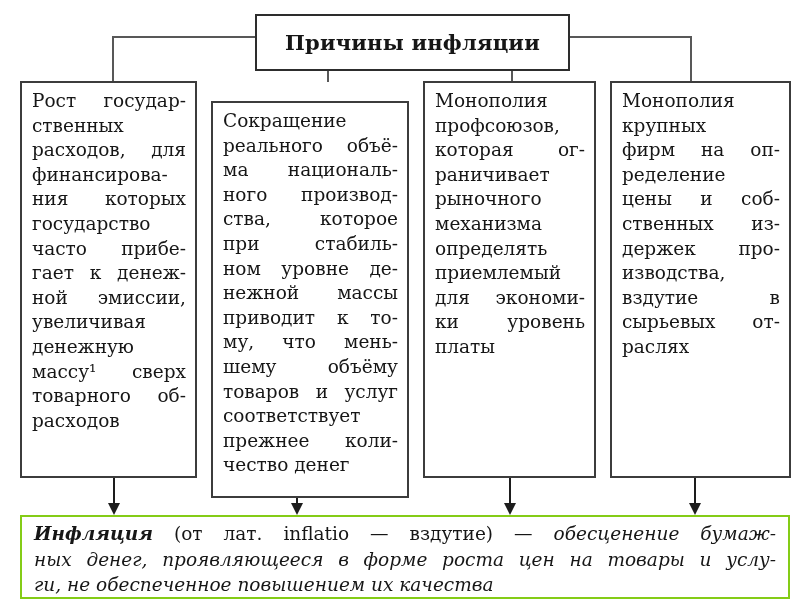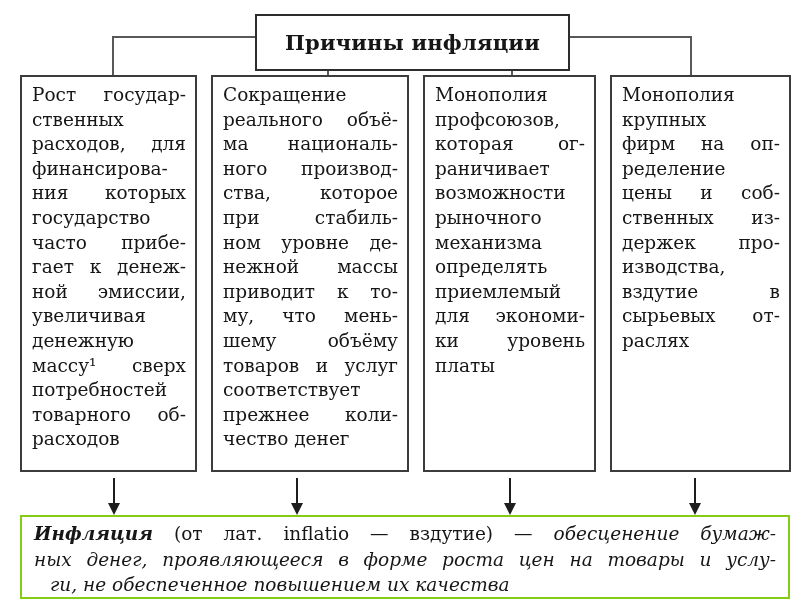--- a/index.html
+++ b/index.html
@@ -21,49 +21,49 @@
     box-sizing: border-box;
     background: #ffffff;
     display: flex; align-items: center; justify-content: center;
     font-weight: bold;
     font-size: 21px;
     letter-spacing: 0.2px;
     z-index: 2;
   }
   .cause-box {
     position: absolute;
-    top: 75px; height: 397px;
+    top: 81px; height: 397px;
     border: 2px solid #3c3c3c;
     box-sizing: border-box;
     background: #ffffff;
     padding: 6px 9px 4px 10px;
     font-size: 18.5px;
     line-height: 24.6px;
     z-index: 2;
   }
   .cause-box-1 { left: 20px;  width: 177px; }
-  .cause-box-2 { left: 211px; width: 198px; }
+  .cause-box-2 { left: 211px; width: 198px; margin-top: 20px; }
   .cause-box-3 { left: 423px; width: 173px; }
   .cause-box-4 { left: 610px; width: 181px; }
   .box-line { text-align: justify; text-align-last: justify; white-space: nowrap; }
   .box-line.last { text-align-last: left; }
   .definition-box {
     position: absolute;
     left: 20px; top: 515px;
     width: 770px; height: 84px;
     border: 2px solid #84cc16;
     box-sizing: border-box;
     background: #ffffff;
     padding: 4px 12px 0 12px;
     font-size: 18.5px;
     line-height: 25.5px;
     z-index: 2;
   }
   .def-line { text-align: justify; text-align-last: justify; }
-  .def-line.last { text-align-last: left; margin-left: 16px; }
+  .def-line.last { text-align-last: left; }
   .st-bi { font-weight: bold; font-style: italic; }
   .st-r  { font-style: normal; }
   .st-i  { font-style: italic; }
   
   .line { position: absolute; background: #585858; z-index: 1; }
   .c-left-h  { left: 112px; top: 36px; width: 145px; height: 2px; }
   .c-left-v  { left: 112px; top: 36px; width: 2px; height: 46px; }
   .c-right-h { left: 568px; top: 36px; width: 124px; height: 2px; }
   .c-right-v { left: 690px; top: 36px; width: 2px; height: 46px; }
   .c-mid1-v  { left: 327px; top: 57px; width: 2px; height: 25px; }
@@ -122,21 +122,20 @@
       <div class="box-line">расходов, для</div>
       <div class="box-line">финансирова-</div>
       <div class="box-line">ния которых</div>
       <div class="box-line">государство</div>
       <div class="box-line">часто прибе-</div>
       <div class="box-line">гает к денеж-</div>
       <div class="box-line">ной эмиссии,</div>
       <div class="box-line">увеличивая</div>
       <div class="box-line">денежную</div>
       <div class="box-line">массу¹ сверх</div>
-      <div class="box-line">потребностей</div>
       <div class="box-line">товарного об-</div>
       <div class="box-line last">расходов</div>
     </div>
   <div class="cause-box cause-box-2">
       <div class="box-line">Сокращение</div>
       <div class="box-line">реального объё-</div>
       <div class="box-line">ма националь-</div>
       <div class="box-line">ного производ-</div>
       <div class="box-line">ства, которое</div>
       <div class="box-line">при стабиль-</div>
@@ -148,21 +147,20 @@
       <div class="box-line">товаров и услуг</div>
       <div class="box-line">соответствует</div>
       <div class="box-line">прежнее коли-</div>
       <div class="box-line last">чество денег</div>
     </div>
   <div class="cause-box cause-box-3">
       <div class="box-line">Монополия</div>
       <div class="box-line">профсоюзов,</div>
       <div class="box-line">которая ог-</div>
       <div class="box-line">раничивает</div>
-      <div class="box-line">возможности</div>
       <div class="box-line">рыночного</div>
       <div class="box-line">механизма</div>
       <div class="box-line">определять</div>
       <div class="box-line">приемлемый</div>
       <div class="box-line">для экономи-</div>
       <div class="box-line">ки уровень</div>
       <div class="box-line last">платы</div>
     </div>
   <div class="cause-box cause-box-4">
       <div class="box-line">Монополия</div>

